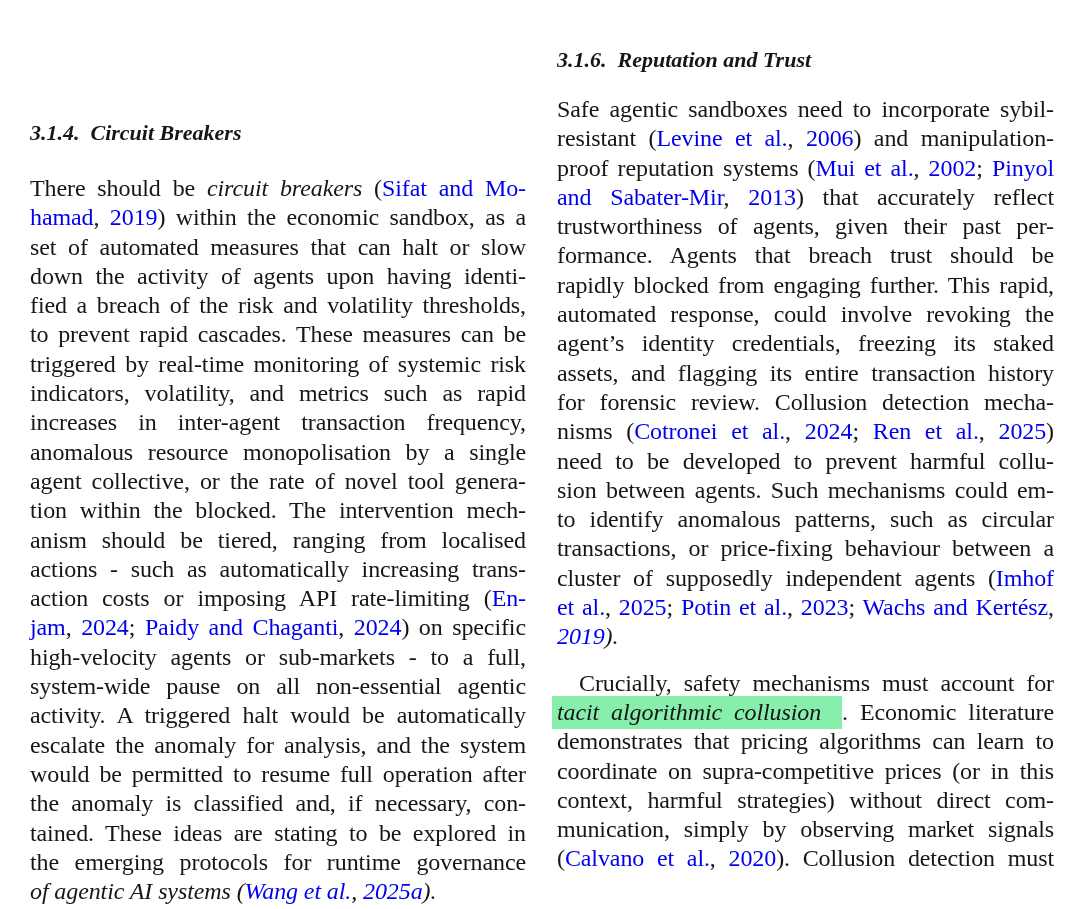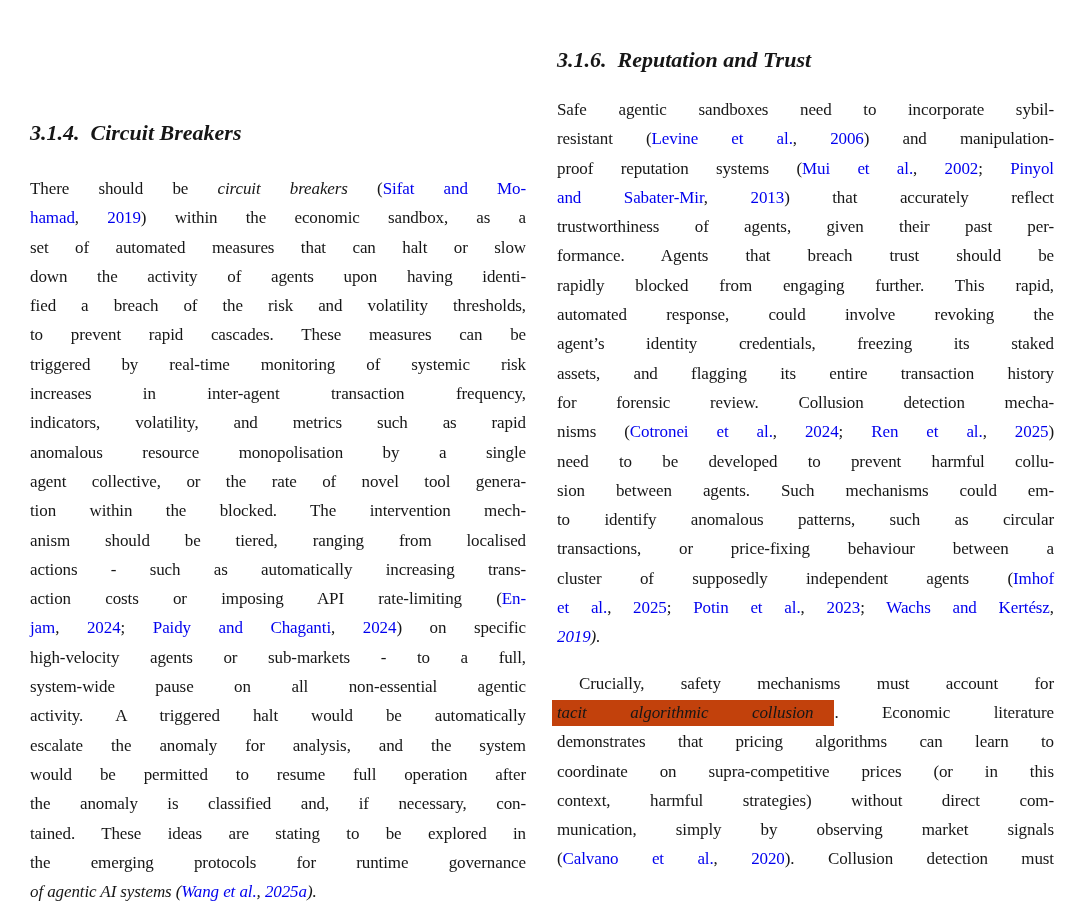--- a/index.html
+++ b/index.html
@@ -33,21 +33,21 @@
   .col-right .heading { margin-top: 45px; }
   .heading .num { margin-right: 11px; }
 
   .col-left  .paras { margin-top: 26px; }
   .col-right .paras { margin-top: 20px; }
 
   .para { margin: 0; }
   .para + .para { margin-top: 17px; }
 
   .line {
-    font-size: 17px;
+    font-size: 24px;
     line-height: 29.3px;
     letter-spacing: -0.1px;
     text-align: justify;
     text-align-last: justify;
     white-space: normal;
   }
   .line.last {
     text-align-last: left;
     font-style: italic;
   }
@@ -58,21 +58,21 @@
   .it { font-style: italic; }
 
   a.cite {
     color: #0000ee;
     text-decoration: none;
     cursor: pointer;
   }
 
   .hl {
     font-style: italic;
-    background: #c2410c;
+    background: #86efac;
     padding: 3px 21px 4px 5px;
     margin-left: -5px;
   }
 </style>
 </head>
 <body>
 
 <div>
 
   <section class="col col-left">
@@ -81,22 +81,22 @@
     </h3>
     <div class="paras">
         <div class="para">
           <div class="line"><span>There should be </span><span class="it">circuit breakers</span><span> (</span><a class="cite">Sifat and Mo-</a></div>
           <div class="line"><a class="cite">hamad</a><span>, </span><a class="cite">2019</a><span>) within the economic sandbox, as a</span></div>
           <div class="line"><span>set of automated measures that can halt or slow</span></div>
           <div class="line"><span>down the activity of agents upon having identi-</span></div>
           <div class="line"><span>fied a breach of the risk and volatility thresholds,</span></div>
           <div class="line"><span>to prevent rapid cascades. These measures can be</span></div>
           <div class="line"><span>triggered by real-time monitoring of systemic risk</span></div>
+          <div class="line"><span>indicators, volatility, and metrics such as rapid</span></div>
           <div class="line"><span>increases in inter-agent transaction frequency,</span></div>
-          <div class="line"><span>indicators, volatility, and metrics such as rapid</span></div>
           <div class="line"><span>anomalous resource monopolisation by a single</span></div>
           <div class="line"><span>agent collective, or the rate of novel tool genera-</span></div>
           <div class="line"><span>tion within the blocked. The intervention mech-</span></div>
           <div class="line"><span>anism should be tiered, ranging from localised</span></div>
           <div class="line"><span>actions - such as automatically increasing trans-</span></div>
           <div class="line"><span>action costs or imposing API rate-limiting (</span><a class="cite">En-</a></div>
           <div class="line"><a class="cite">jam</a><span>, </span><a class="cite">2024</a><span>; </span><a class="cite">Paidy and Chaganti</a><span>, </span><a class="cite">2024</a><span>) on specific</span></div>
           <div class="line"><span>high-velocity agents or sub-markets - to a full,</span></div>
           <div class="line"><span>system-wide pause on all non-essential agentic</span></div>
           <div class="line"><span>activity. A triggered halt would be automatically</span></div>

